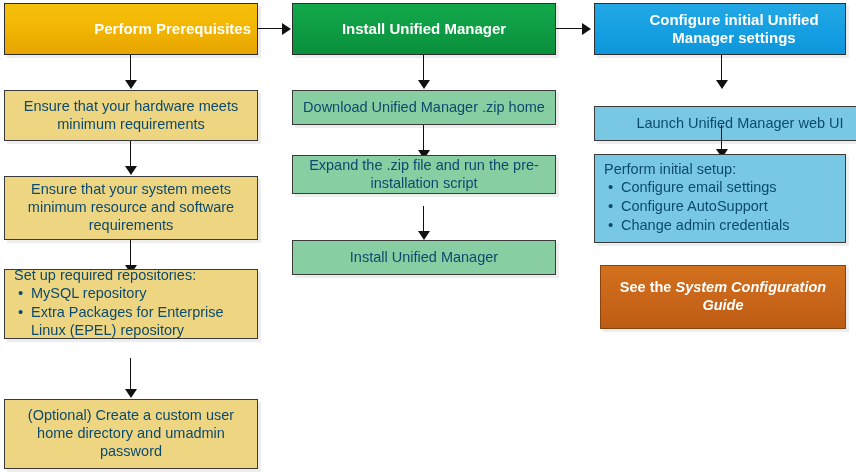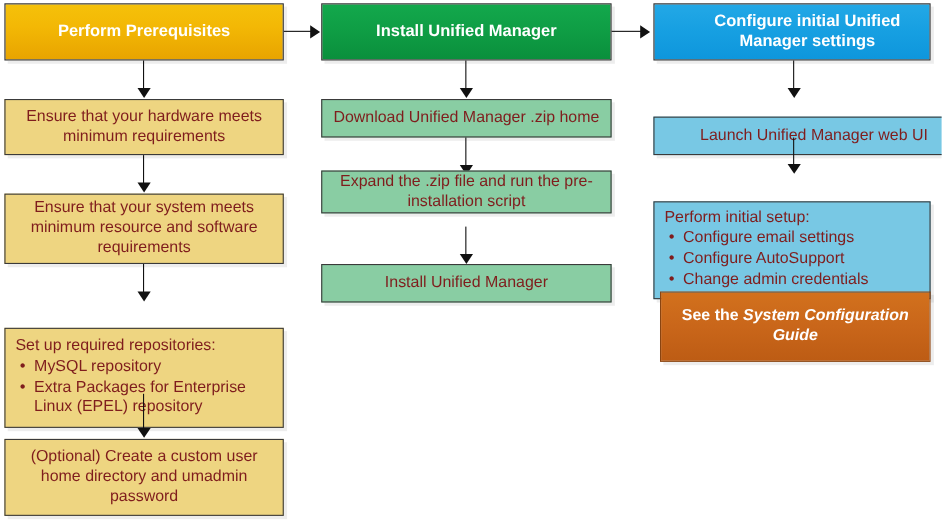--- a/index.html
+++ b/index.html
@@ -25,21 +25,21 @@
   .node {
     position: absolute;
     box-sizing: border-box;
     border: 1px solid #3a3a3a;
     box-shadow: 3px 3px 0 0 rgba(0,0,0,0.07);
     display: flex;
     align-items: center;
     justify-content: center;
     text-align: center;
     line-height: 1.22;
-    color: #7f1d1d;
+    color: #0c4a6e;
     font-size: 14.5px;
     padding: 2px 6px;
   }
   .node .txt { display: block; width: 100%; }
 
   
   .node.header {
     color: #ffffff;
     font-weight: bold;
     font-size: 15px;
@@ -65,21 +65,20 @@
     color: #ffffff;
     font-weight: bold;
     border: 1px solid #8a4410;
   }
 
   
   .node.listbox {
     justify-content: flex-start;
     text-align: left;
     padding: 6px 8px 6px 9px;
-    margin-top: 29px;
   }
   .node.listbox .txt { width: 100%; }
   .listbox .lead { display: block; margin: 0 0 1px 0; }
   .listbox ul {
     margin: 0;
     padding: 0 0 0 17px;
     list-style: none;
   }
   .listbox li {
     position: relative;
@@ -116,42 +115,42 @@
     border-top: 6px solid transparent;
     border-bottom: 6px solid transparent;
     border-left: 9px solid #111111;
   }
 </style>
 </head>
 <body>
 
 <div id="canvas">
 
-  <div class="node header hdr-orange" style="left:4px; top:3px; width:254px; height:52px;">
+  <div class="node header hdr-orange" style="left:4px; top:3px; width:254px; height:52px;text-align:right;">
     <span class="txt">Perform Prerequisites</span>
   </div>
 
   <div class="conn vline" style="left:130px; top:55px; height:26px;"></div>
   <div class="conn arrow-down" style="left:125px; top:80px;"></div>
 
   <div class="node fill-gold" style="left:4px; top:90px; width:254px; height:51px;">
     <span class="txt">Ensure that your hardware meets minimum requirements</span>
   </div>
 
   <div class="conn vline" style="left:130px; top:141px; height:26px;"></div>
   <div class="conn arrow-down" style="left:125px; top:166px;"></div>
 
   <div class="node fill-gold" style="left:4px; top:176px; width:254px; height:64px;">
     <span class="txt">Ensure that your system meets minimum resource and software requirements</span>
   </div>
 
   <div class="conn vline" style="left:130px; top:240px; height:26px;"></div>
   <div class="conn arrow-down" style="left:125px; top:265px;"></div>
 
-  <div class="node fill-gold listbox" style="left:4px; top:269px; width:254px; height:91px;">
+  <div class="node fill-gold listbox" style="left:4px; top:269px; width:254px; height:70px;">
     <span class="txt">
       <span class="lead">Set up required repositories:</span>
       <ul>
         <li>MySQL repository</li>
         <li>Extra Packages for Enterprise Linux (EPEL) repository</li>
       </ul>
     </span>
   </div>
 
   <div class="conn vline" style="left:130px; top:358px; height:32px;"></div>

